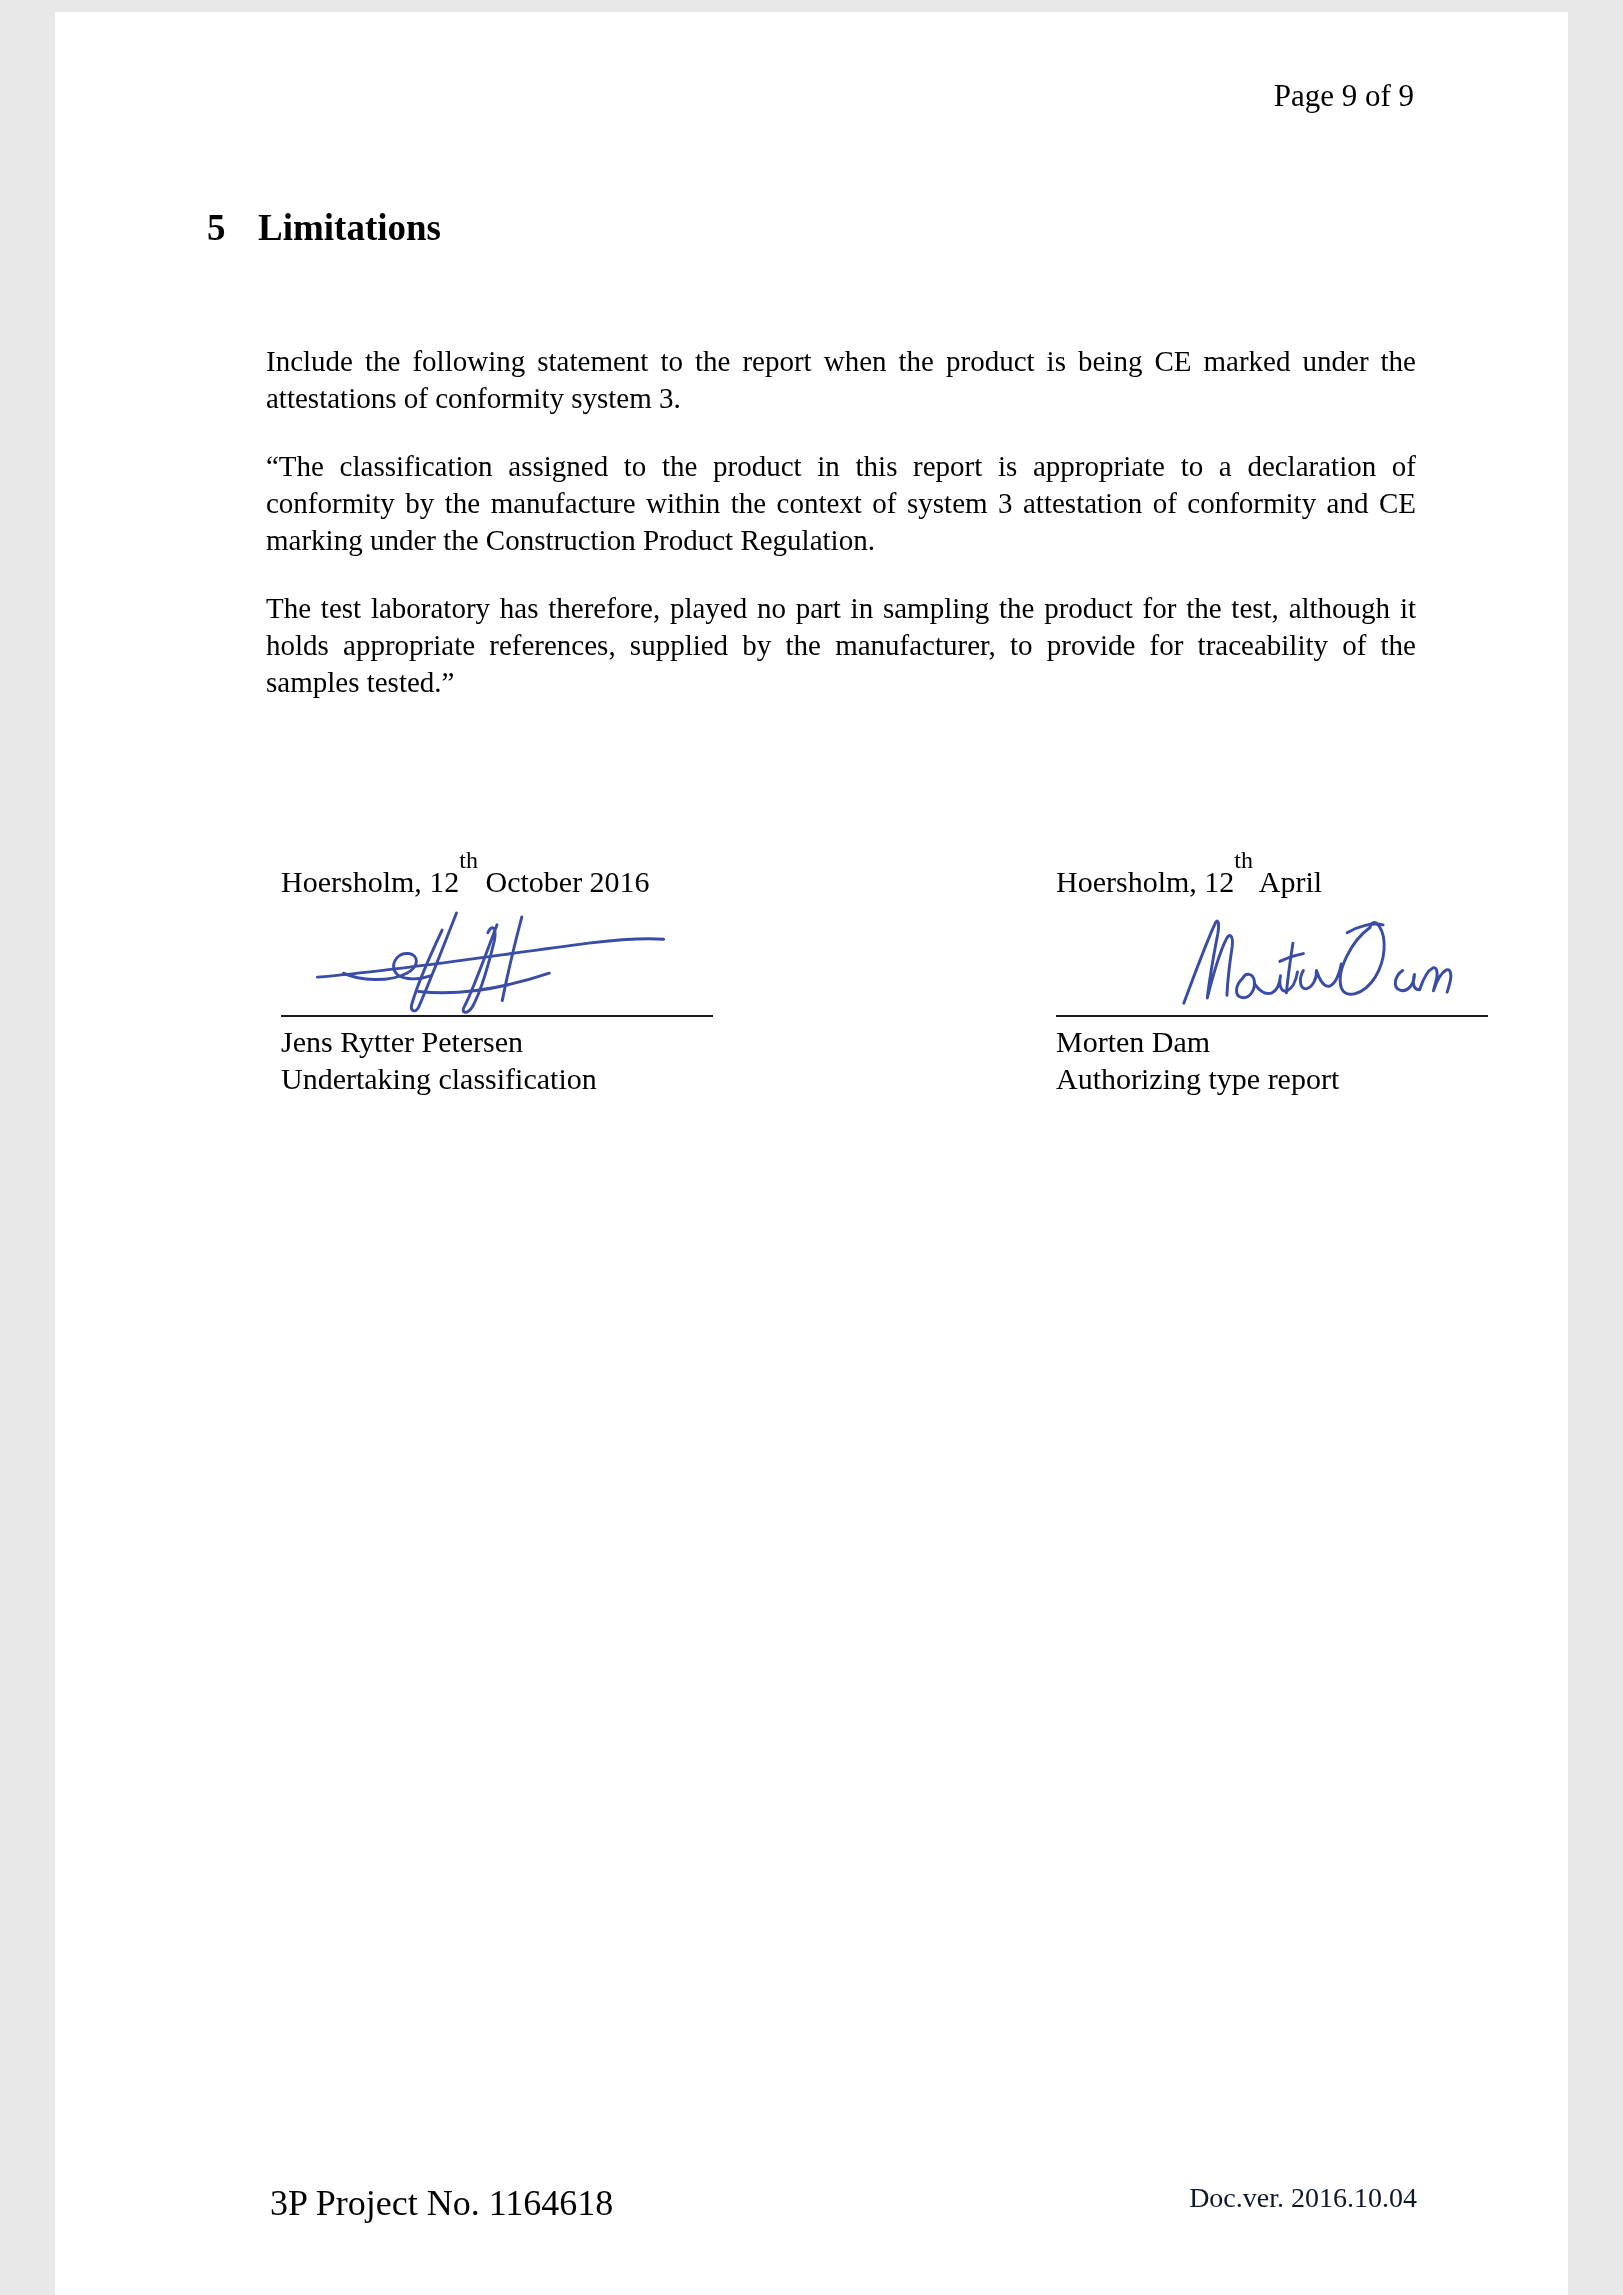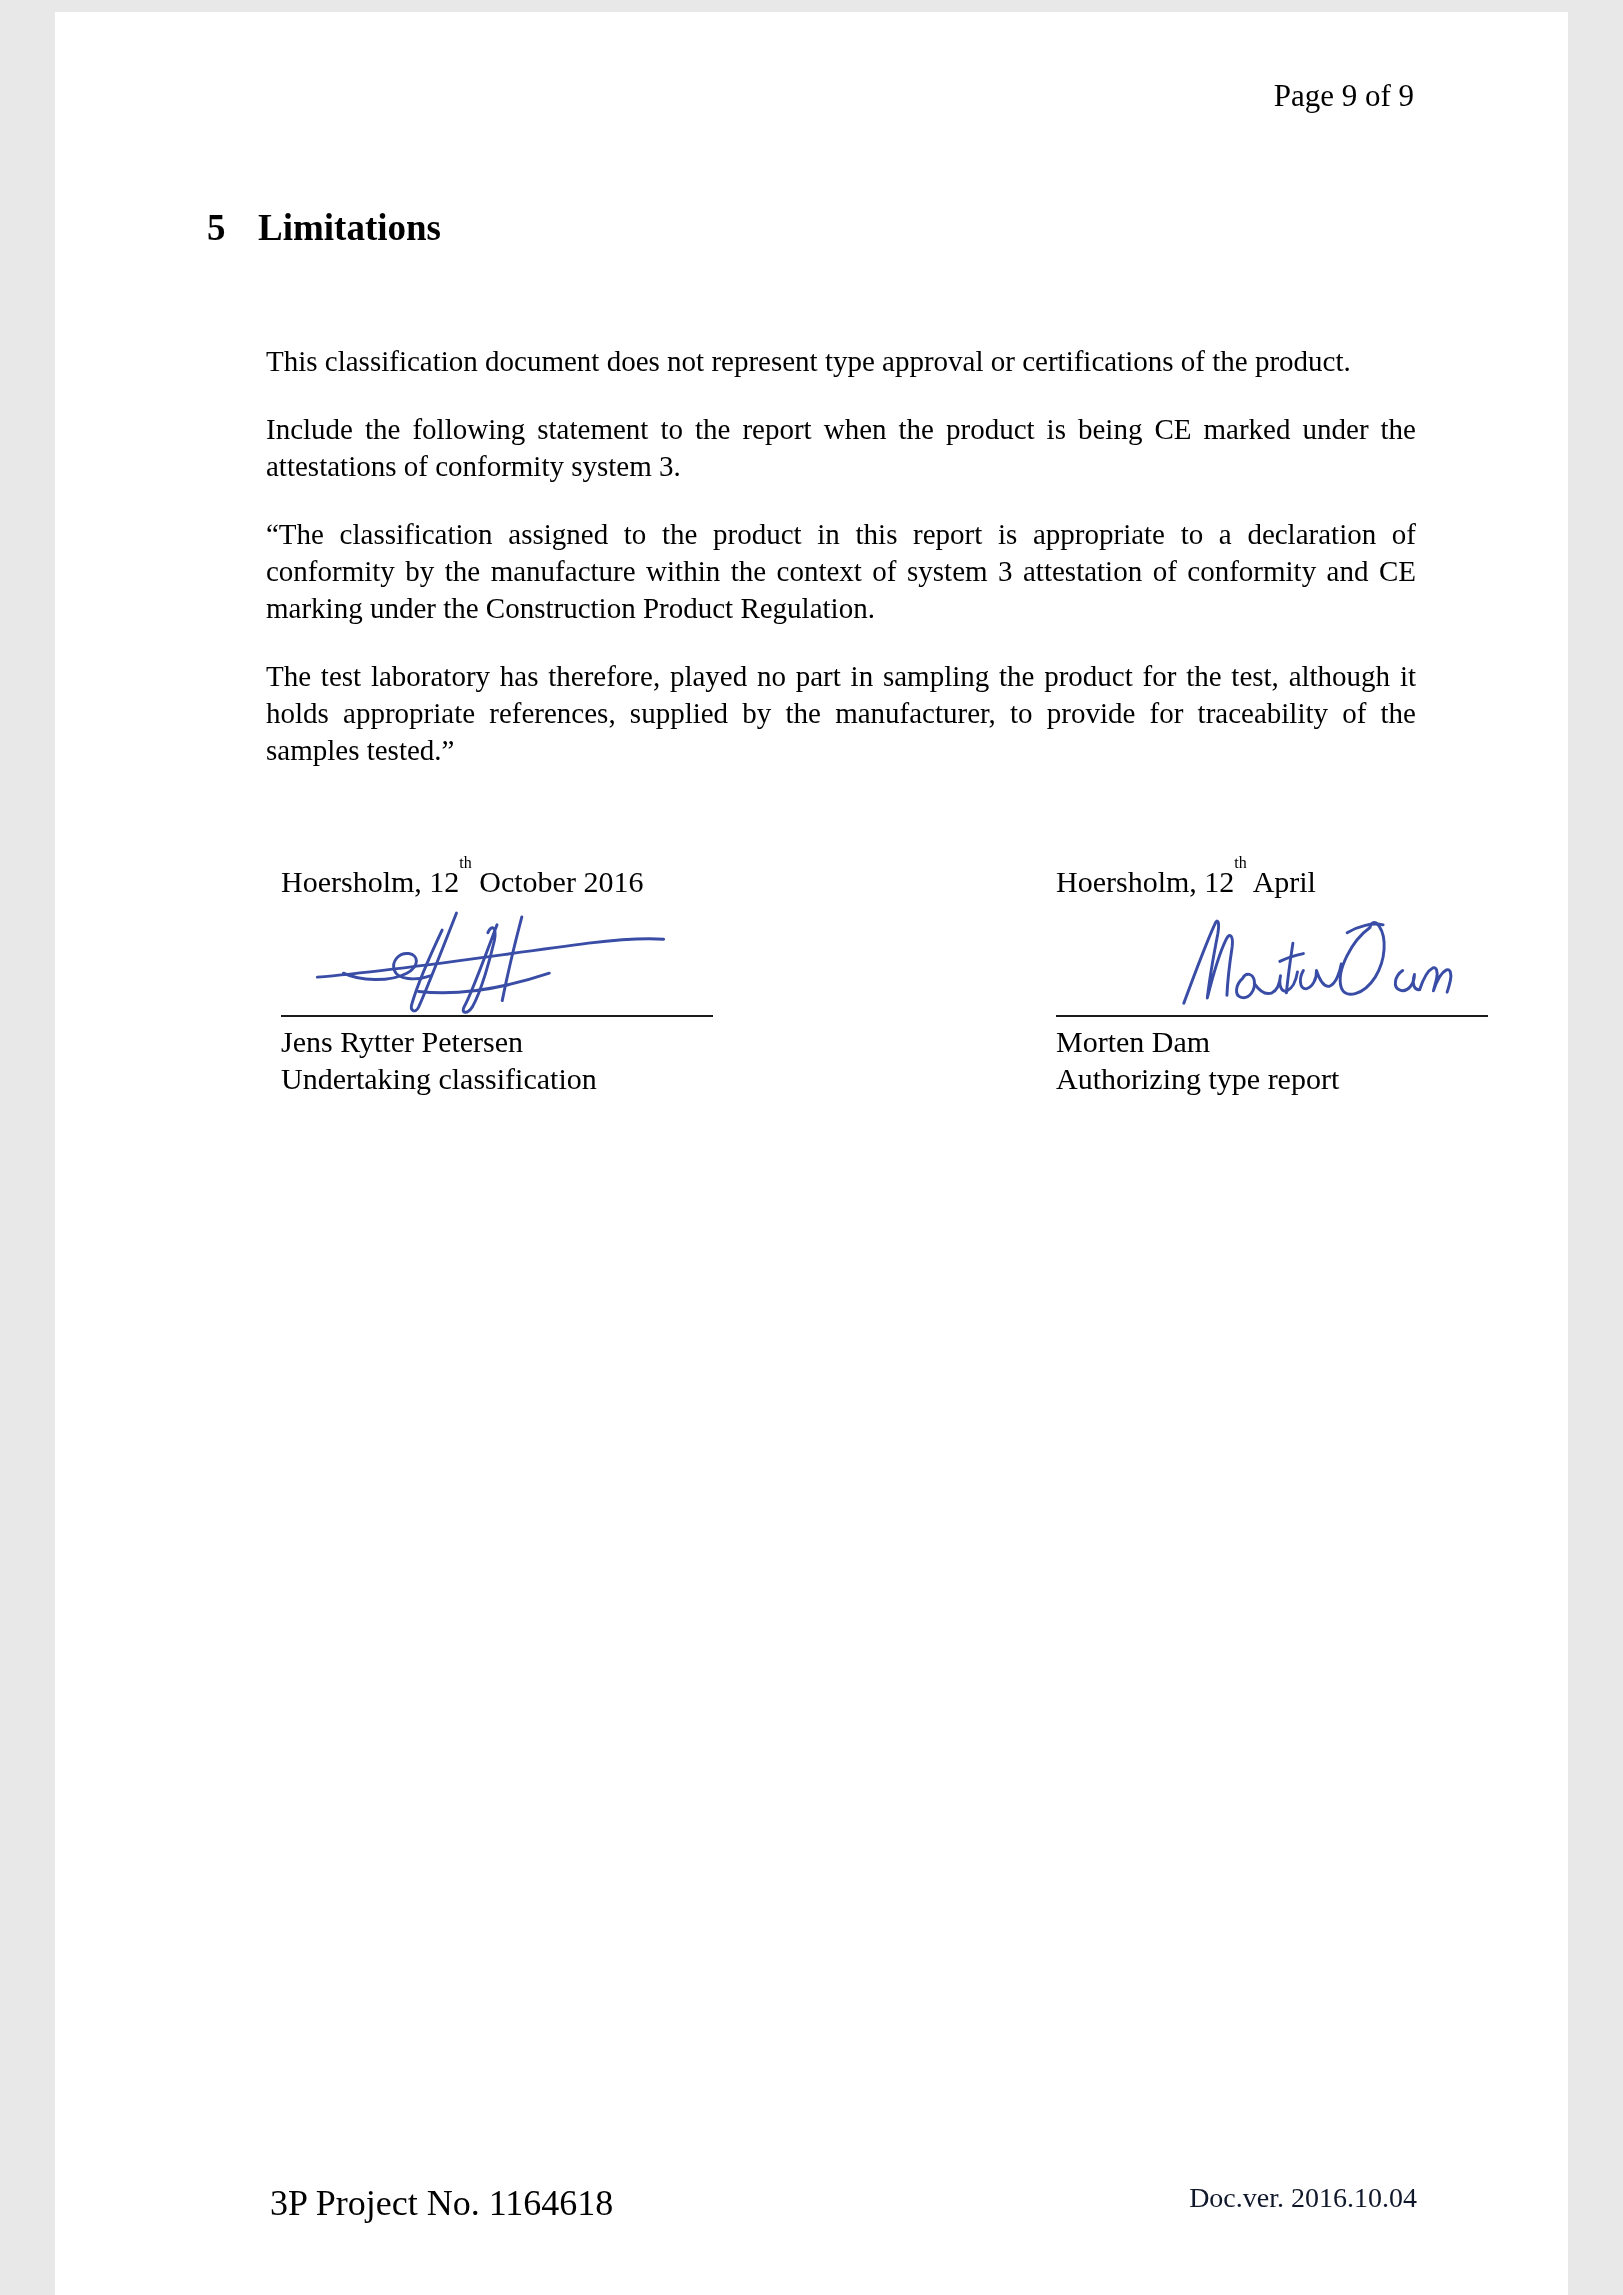--- a/index.html
+++ b/index.html
@@ -41,21 +41,21 @@
     top:851px;left:226px;
     width:1207px;
     display:flex;
     justify-content:space-between;
   }
   .sig-col{width:432px;flex:0 0 432px;}
   .sig-date{
     font-size:30px;line-height:37px;height:37px;white-space:nowrap;
   }
   .sig-date sup{
-    font-size:16px;
+    font-size:24px;
     position:relative;top:-13px;
     line-height:0;
   }
   .sig-pad{
     position:relative;
     height:115px;
     border-bottom:2px solid #1b1b1b;
   }
   .sig-pad svg{position:absolute;left:0;top:0;}
   .sig-name,.sig-role{
@@ -80,21 +80,20 @@
 <div class="page">
 
   <div class="page-number">Page 9 of 9</div>
 
   <h1 class="heading">
     <span class="heading-num">5</span>
     <span>Limitations</span>
   </h1>
 
   <div class="content">
-    <p>This classification document does not represent type approval or certifications of the product.</p>
     <p>Include the following statement to the report when the product is being CE marked under the attestations of conformity system 3.</p>
     <p>“The classification assigned to the product in this report is appropriate to a declaration of conformity by the manufacture within the context of system 3 attestation of conformity and CE marking under the Construction Product Regulation.</p>
     <p>The test laboratory has therefore, played no part in sampling the product for the test, although it holds appropriate references, supplied by the manufacturer, to provide for traceability of the samples tested.”</p>
   </div>
 
   <div class="sig-row">
 
     <div class="sig-col">
       <div class="sig-date">
         <span>Hoersholm, 12</span><sup>th</sup><span> October 2016</span>

